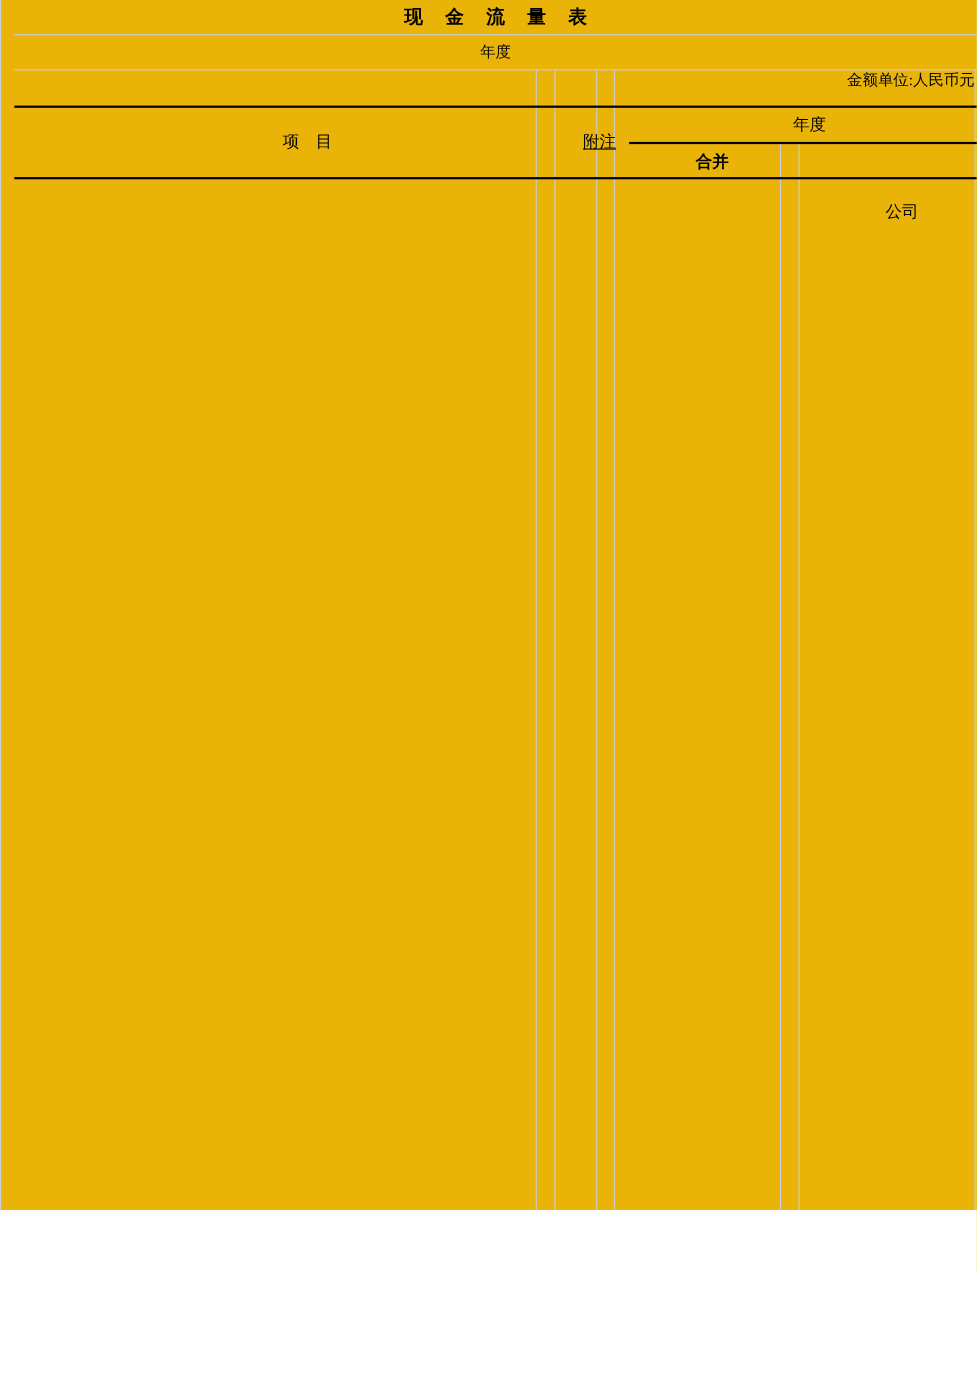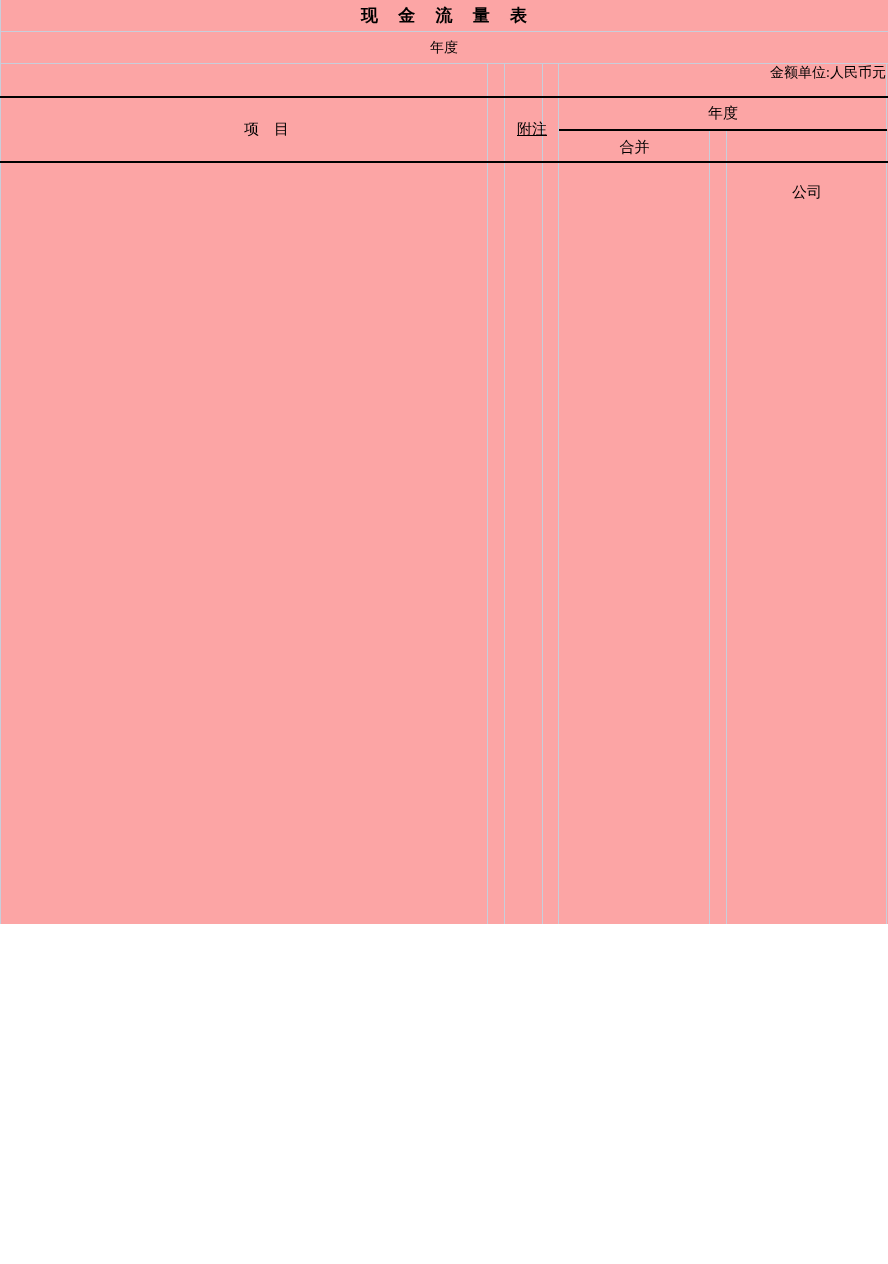--- a/index.html
+++ b/index.html
@@ -3,23 +3,23 @@
 <meta charset="utf-8">
 <style>
   :root{
     --grid:#c8cedb;
     --green:#14a24a;
     --ink:#000000;
   }
   *{box-sizing:border-box;margin:0;padding:0;}
   body{background:#ffffff;}
   #sheet{
-    position:relative;width:888px;height:924px;background:#fca5a5;
+    position:relative;width:888px;height:1100px;background:#eab308;
     font-family:"Liberation Serif","DejaVu Serif",serif;
-    color:var(--ink);overflow:hidden;
+    color:var(--ink);overflow:hidden;padding-left:13px;
   }
   
   .vl{position:absolute;width:1px;background:var(--grid);pointer-events:none;}
   #vl-left{left:0;top:0;bottom:0;}
   #vl-b{left:487px;top:64px;bottom:0;}
   #vl-c{left:504px;top:64px;bottom:0;}
   #vl-d{left:542px;top:64px;bottom:0;}
   #vl-e{left:558px;top:64px;bottom:0;}
   #vl-f{left:709px;top:131px;bottom:0;}
   #vl-g{left:726px;top:131px;bottom:0;}
@@ -37,21 +37,21 @@
 
   
   .hdrblock{position:relative;width:100%;height:65px;border-bottom:2px solid var(--ink);font-size:15px;}
   .h-item{position:absolute;left:14px;top:0;width:505px;height:100%;
     display:flex;align-items:center;justify-content:center;white-space:pre;}
   .h-note{position:absolute;left:505px;top:0;width:54px;height:100%;
     display:flex;align-items:center;justify-content:center;text-decoration:underline;}
   .h-year{position:absolute;left:559px;top:0;width:328px;height:33px;
     display:flex;align-items:center;justify-content:center;border-bottom:2px solid var(--ink);}
   .h-cons{position:absolute;left:559px;top:33px;width:151px;height:32px;
-    display:flex;align-items:center;justify-content:center;}
+    display:flex;align-items:center;justify-content:center;font-weight:bold;}
   .h-comp{position:absolute;left:727px;top:33px;width:160px;height:32px;
     display:flex;align-items:center;justify-content:center;margin-top:45px;}
 
   
   #rows{position:relative;width:100%;}
 </style>
 </head>
 <body>
 
 <div id="sheet">

